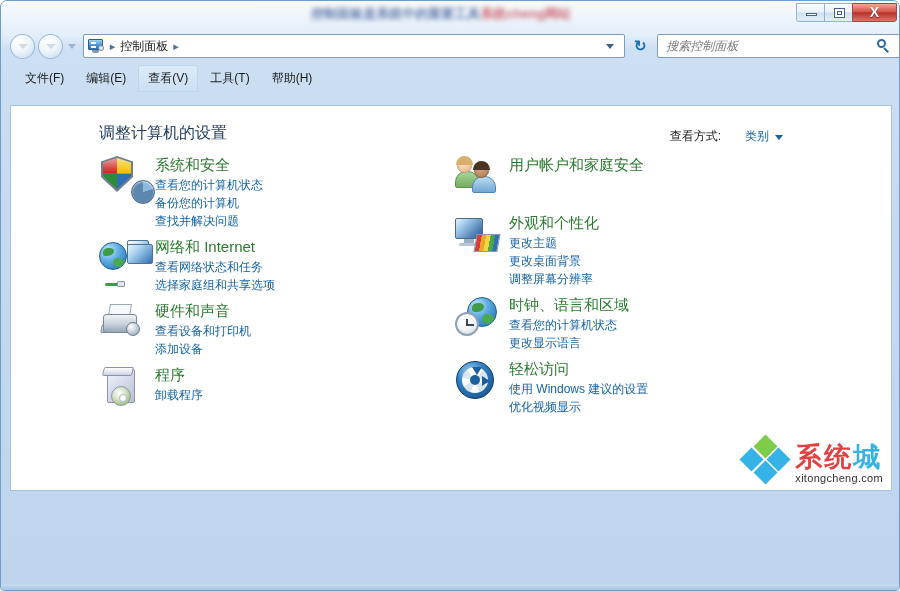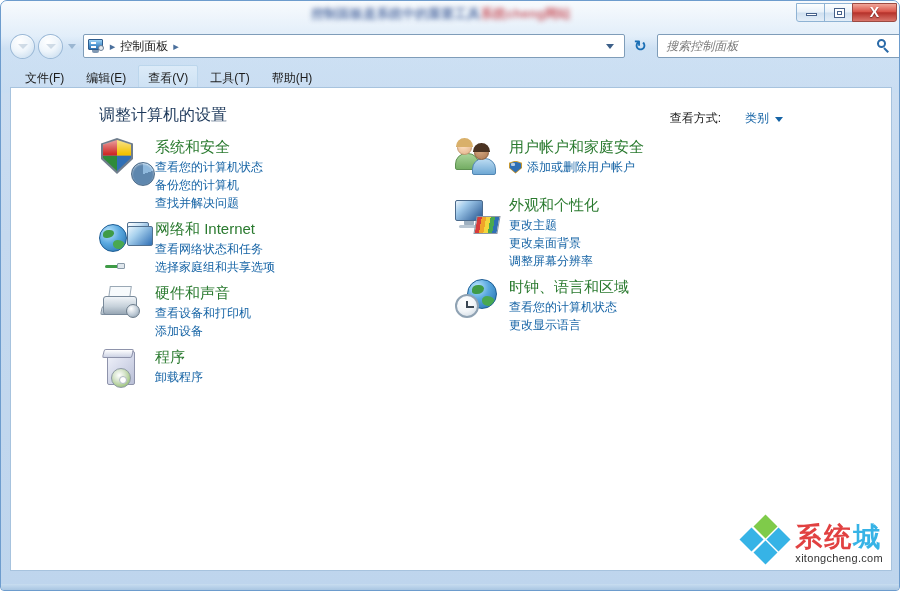--- a/index.html
+++ b/index.html
@@ -207,22 +207,22 @@
     border: 1px solid transparent;
   }
   .menu-item.active {
     background: linear-gradient(180deg,#dcebf8 0%, #cbe0f3 100%);
     border: 1px solid #bcd6ec;
     border-radius: 2px;
   }
 
   
   #content {
-    position: absolute; left: 9px; top: 86px;
-    width: 882px; height: 484px;
+    position: absolute; left: 9px; top: 104px;
+    width: 882px; height: 386px;
     background: #ffffff;
     border: 1px solid #a7c3de;
     box-shadow: inset 1px 1px 0 rgba(255,255,255,.9);
     overflow: hidden;
   }
 
   #page-title {
     position: absolute; left: 88px; top: 17px;
     font-size: 16px; color: #1e395b;
   }
@@ -687,28 +687,20 @@
             </span>
             <span class="u2">
               <span class="torso"></span>
               <span class="head"></span>
               <span class="hair"></span>
             </span>
           </span>
         </div>
         <div class="cat-body">
           <div class="cat-title">用户帐户和家庭安全</div>
-          <div class="cat-link">
-            <span class="uac-shield">
-              <span class="sh"></span>
-              <span class="q"></span>
-              <span class="hl"></span>
-            </span>
-            <span>添加或删除用户帐户</span>
-          </div>
         </div>
       </div>
 
       <div class="cat">
         <div class="cat-icon">
           <span class="ic-appear">
             <span class="scr"></span>
             <span class="stand"></span>
             <span class="base"></span>
             <span class="pal"></span>
@@ -742,20 +734,40 @@
           <div class="cat-title">时钟、语言和区域</div>
           <div class="cat-link">
             <span>查看您的计算机状态</span>
           </div>
           <div class="cat-link">
             <span>更改显示语言</span>
           </div>
         </div>
       </div>
 
+      <div class="cat">
+        <div class="cat-icon">
+          <span class="ic-ease">
+            <span class="ring"></span>
+            <span class="wheel"></span>
+            <span class="ar1"></span>
+            <span class="ar2"></span>
+            <span class="hub"></span>
+          </span>
+        </div>
+        <div class="cat-body">
+          <div class="cat-title">轻松访问</div>
+          <div class="cat-link">
+            <span>使用 Windows 建议的设置</span>
+          </div>
+          <div class="cat-link">
+            <span>优化视频显示</span>
+          </div>
+        </div>
+      </div>
 
     </div>
 
     <div id="watermark">
       <div id="wm-logo">
         <span class="d d1"></span>
         <span class="d d2"></span>
         <span class="d d3"></span>
         <span class="d d4"></span>
       </div>

